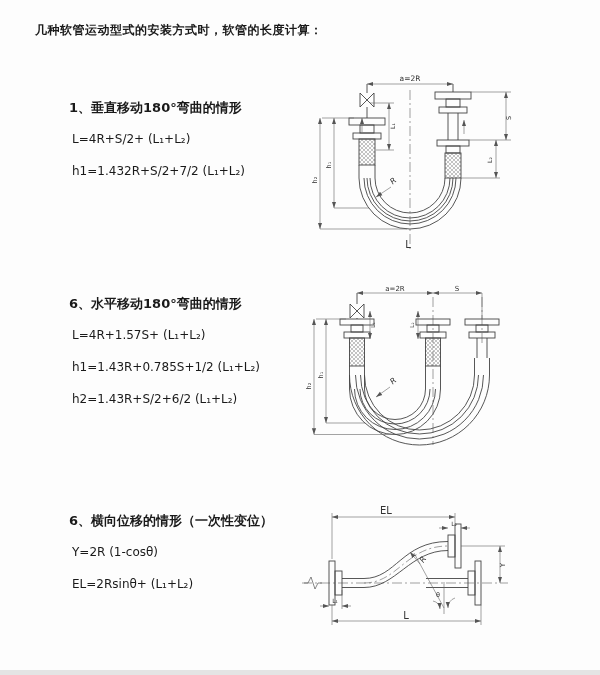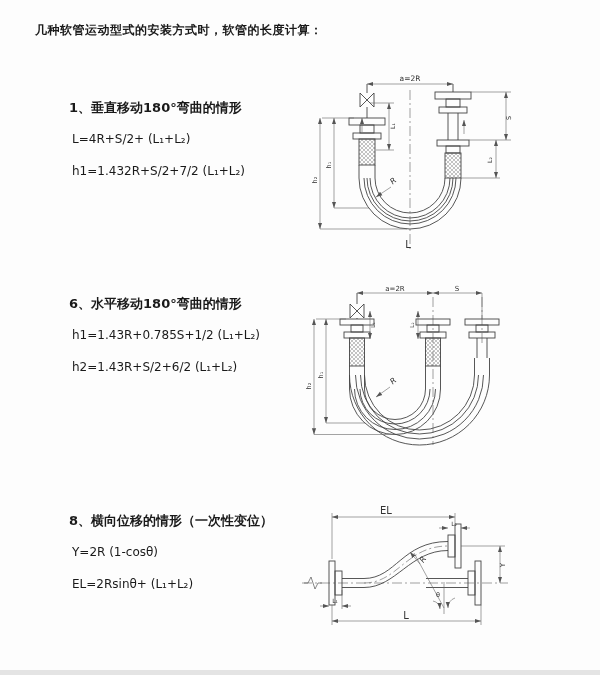--- a/index.html
+++ b/index.html
@@ -36,26 +36,27 @@
 <div class="page-title">几种软管运动型式的安装方式时，软管的长度计算：</div>
 
 <div class="section" id="section-1">
   <h2>1、垂直移动180°弯曲的情形</h2>
   <p class="formula">L=4R+S/2+ (L₁+L₂)</p>
   <p class="formula">h1=1.432R+S/2+7/2 (L₁+L₂)</p>
 </div>
 
 <div class="section" id="section-2">
   <h2>6、水平移动180°弯曲的情形</h2>
+  <p class="formula">L=4R+1.57S+ (L₁+L₂)</p>
   <p class="formula">h1=1.43R+0.785S+1/2 (L₁+L₂)</p>
   <p class="formula">h2=1.43R+S/2+6/2 (L₁+L₂)</p>
 </div>
 
 <div class="section" id="section-3">
-  <h2>8、横向位移的情形（一次性变位）</h2>
+  <h2>6、横向位移的情形（一次性变位）</h2>
   <p class="formula">Y=2R (1-cosθ)</p>
   <p class="formula">EL=2Rsinθ+ (L₁+L₂)</p>
 </div>
 
 <svg class="diagram" id="diagram-1" width="270" height="200" viewBox="0 0 270 200">
   <defs>
     <marker id="ae1" markerWidth="8" markerHeight="6" refX="6.3" refY="3" orient="auto" markerUnits="userSpaceOnUse">
       <path d="M0,0.9 L6.3,3 L0,5.1 Z" fill="#555"></path>
     </marker>
     <marker id="as1" markerWidth="8" markerHeight="6" refX="6.3" refY="3" orient="auto-start-reverse" markerUnits="userSpaceOnUse">

